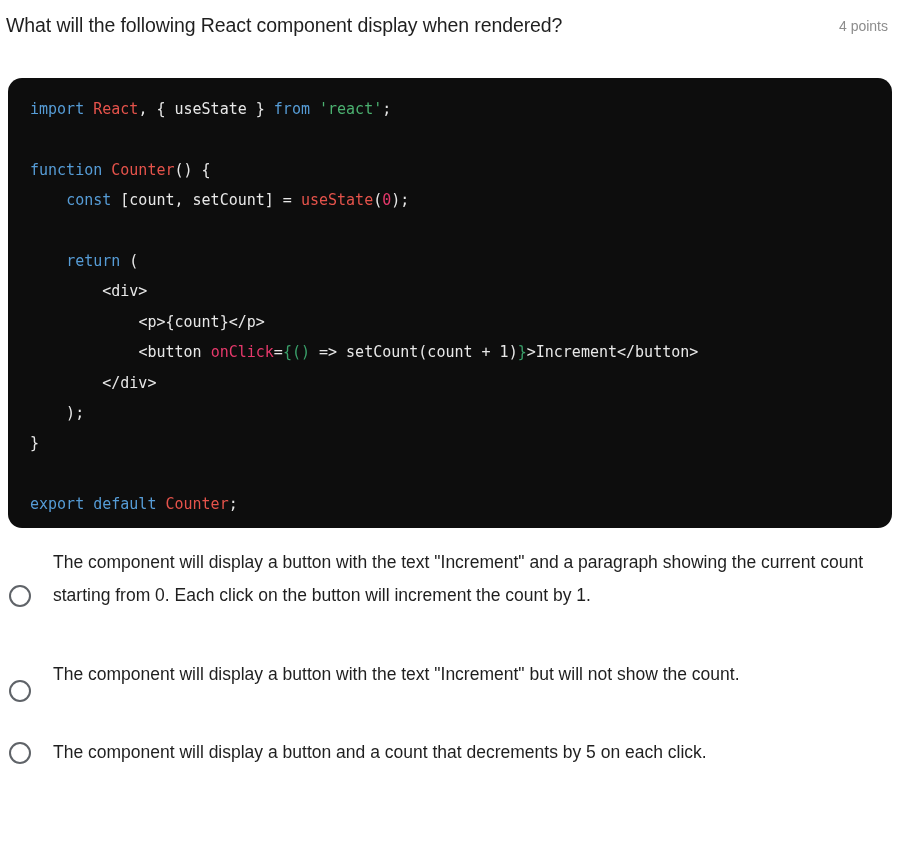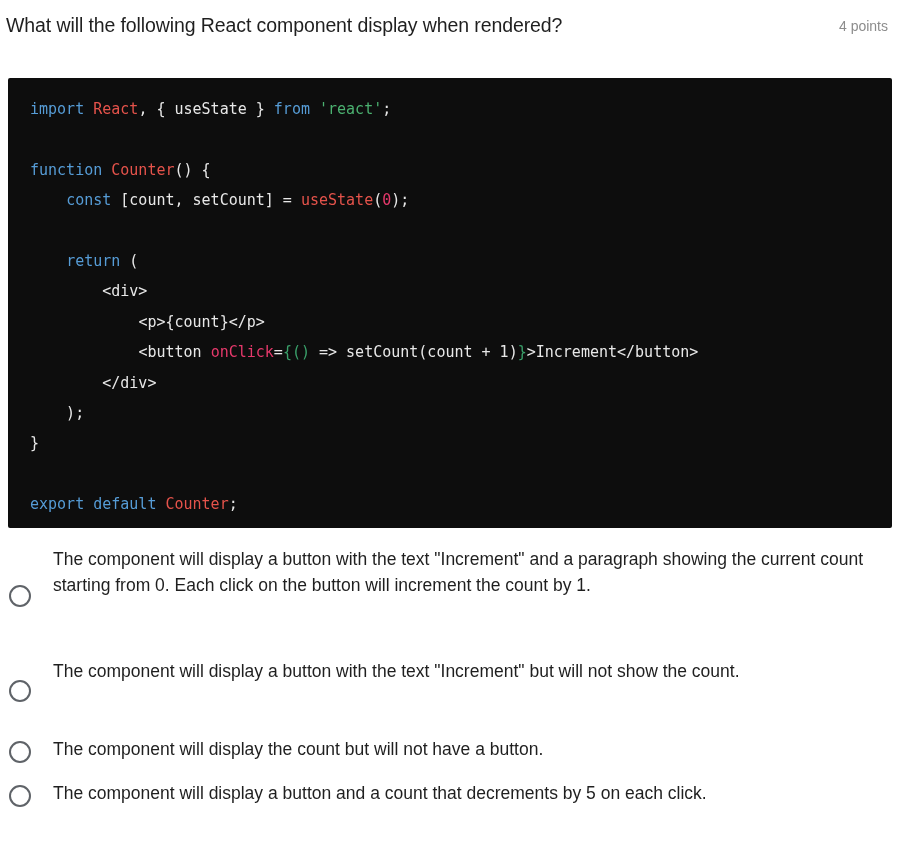--- a/index.html
+++ b/index.html
@@ -24,21 +24,21 @@
   }
   .qpoints {
     font-size: 14px; color: #8c8c8c; white-space: nowrap;
     padding-top: 8px; padding-right: 2px; margin-left: 30px;
   }
 
   
   .codewrap {
     position: absolute; left: 8px; top: 78px;
     width: 884px; height: 450px;
-    background: #0d0d0d; border-radius: 2px; overflow: hidden;
+    background: #0d0d0d; border-radius: 14px; overflow: hidden;
   }
   pre.code {
     margin: 0; padding: 16px 0 0 22px;
     font-family: "DejaVu Sans Mono", "Liberation Mono", monospace;
     font-size: 15px; line-height: 30.4px;
     color: #e8e8e8; white-space: pre; tab-size: 4;
   }
   .kw   { color: #569cd6; }  
   .typ  { color: #e5534b; }  
   .str  { color: #4bb170; }  
@@ -55,21 +55,21 @@
     min-height: 44px;
   }
   .radio {
     flex: 0 0 auto;
     width: 22px; height: 22px; border-radius: 50%;
     border: 2px solid #5f6368; background: #fff;
     margin: 0 0 0 9px;
     align-self: center;
   }
   .opt-text {
-    font-size: 17.5px; line-height: 26px; color: #1f1f1f;
+    font-size: 17.5px; line-height: 33px; color: #1f1f1f;
     margin-left: 22px; max-width: 825px;
   }
   .opt.tall  { min-height: 112px; }
   .opt.mid   { min-height: 78px; }
 </style>
 </head>
 <body>
 
 <div class="page">
 
@@ -101,24 +101,20 @@
     <div class="opt tall">
       <span class="radio"></span>
       <span class="opt-text">The component will display a button with the text "Increment" and a paragraph showing the current count starting from 0. Each click on the button will increment the count by 1.</span>
     </div>
 
     <div class="opt mid">
       <span class="radio"></span>
       <span class="opt-text">The component will display a button with the text "Increment" but will not show the count.</span>
     </div>
 
-    <div class="opt">
-      <span class="radio"></span>
-      <span class="opt-text">The component will display the count but will not have a button.</span>
-    </div>
 
     <div class="opt">
       <span class="radio"></span>
       <span class="opt-text">The component will display a button and a count that decrements by 5 on each click.</span>
     </div>
 
   </div>
 </div>
 
 </body></html>

